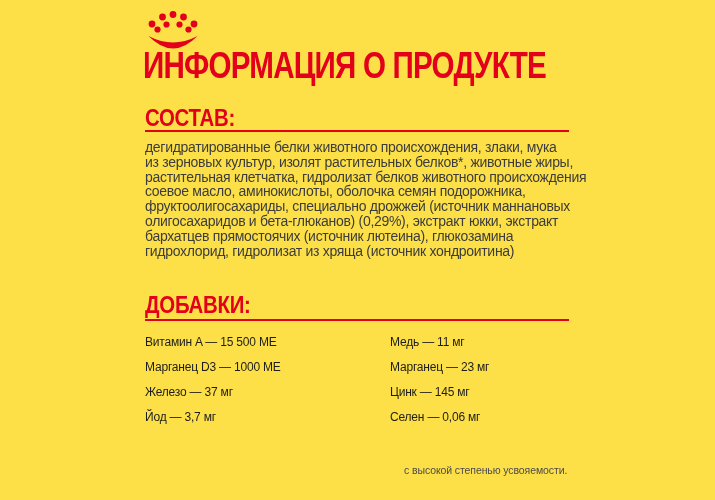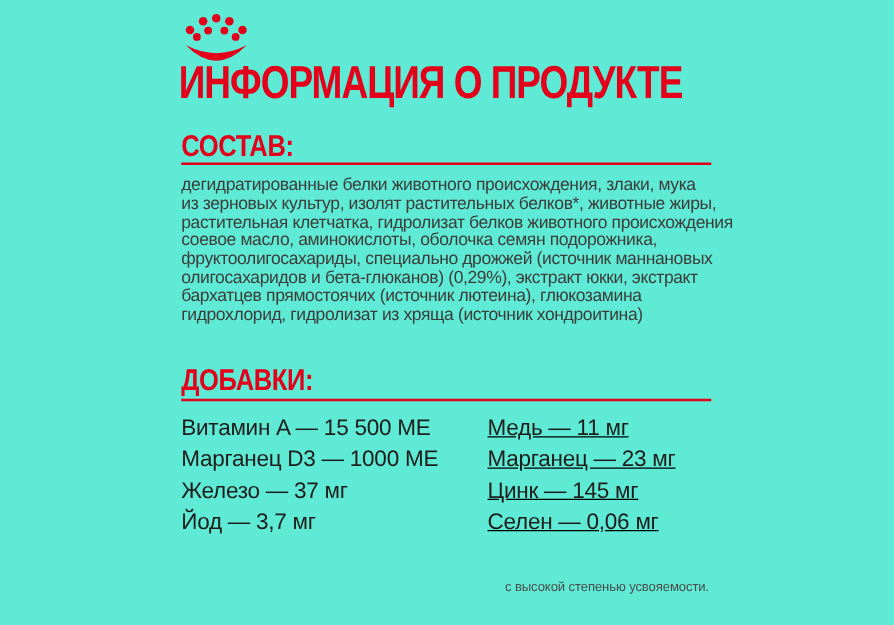--- a/index.html
+++ b/index.html
@@ -2,21 +2,21 @@
 <html><head>
 <meta charset="utf-8">
 <style>
   :root { --red: #e2001a; --body-text: #3c3c3b; --strong-text: #1d1d1b; --footnote-text: #4b4b4b; }
   * { box-sizing: border-box; }
   html, body { margin: 0; padding: 0; }
   body {
     width: 715px; height: 500px; background: #ffffff;
     font-family: "Liberation Sans", sans-serif;
   }
-  .page { position: relative; width: 715px; height: 500px; background: #5eead4; overflow: hidden; }
+  .page { position: relative; width: 715px; height: 500px; background: #fde047; overflow: hidden; }
 
   .crown { position: absolute; left: 147px; top: 9px; width: 52px; height: 40px; }
 
   .title {
     position: absolute; left: 143px; top: 47px; margin: 0;
     font-size: 37px; font-weight: 700; color: var(--red);
     letter-spacing: -1px; white-space: nowrap;
     transform: scaleX(0.80); transform-origin: left top; line-height: 1;
   }
 
@@ -35,23 +35,23 @@
 
   .paragraph {
     position: absolute; left: 145px; top: 140px;
     font-size: 14px; line-height: 14.8px; letter-spacing: -0.3px;
     color: var(--body-text);
   }
   .paragraph div { white-space: nowrap; }
 
   .columns { position: absolute; left: 145px; top: 330px; display: flex; }
   .col-left  { width: 245px; }
-  .col-right { width: auto; text-decoration: underline; }
+  .col-right { width: auto; }
   .additive {
-    font-size: 18px; line-height: 25px; font-weight: 500;
+    font-size: 12px; line-height: 25px; font-weight: 500;
     color: var(--strong-text); letter-spacing: -0.2px; white-space: nowrap;
   }
 
   .footnote {
     position: absolute; left: 404px; top: 464px;
     font-size: 10.5px; line-height: 12.5px; color: var(--footnote-text);
     letter-spacing: -0.1px;
   }
   .footnote div { white-space: nowrap; }
 </style>

